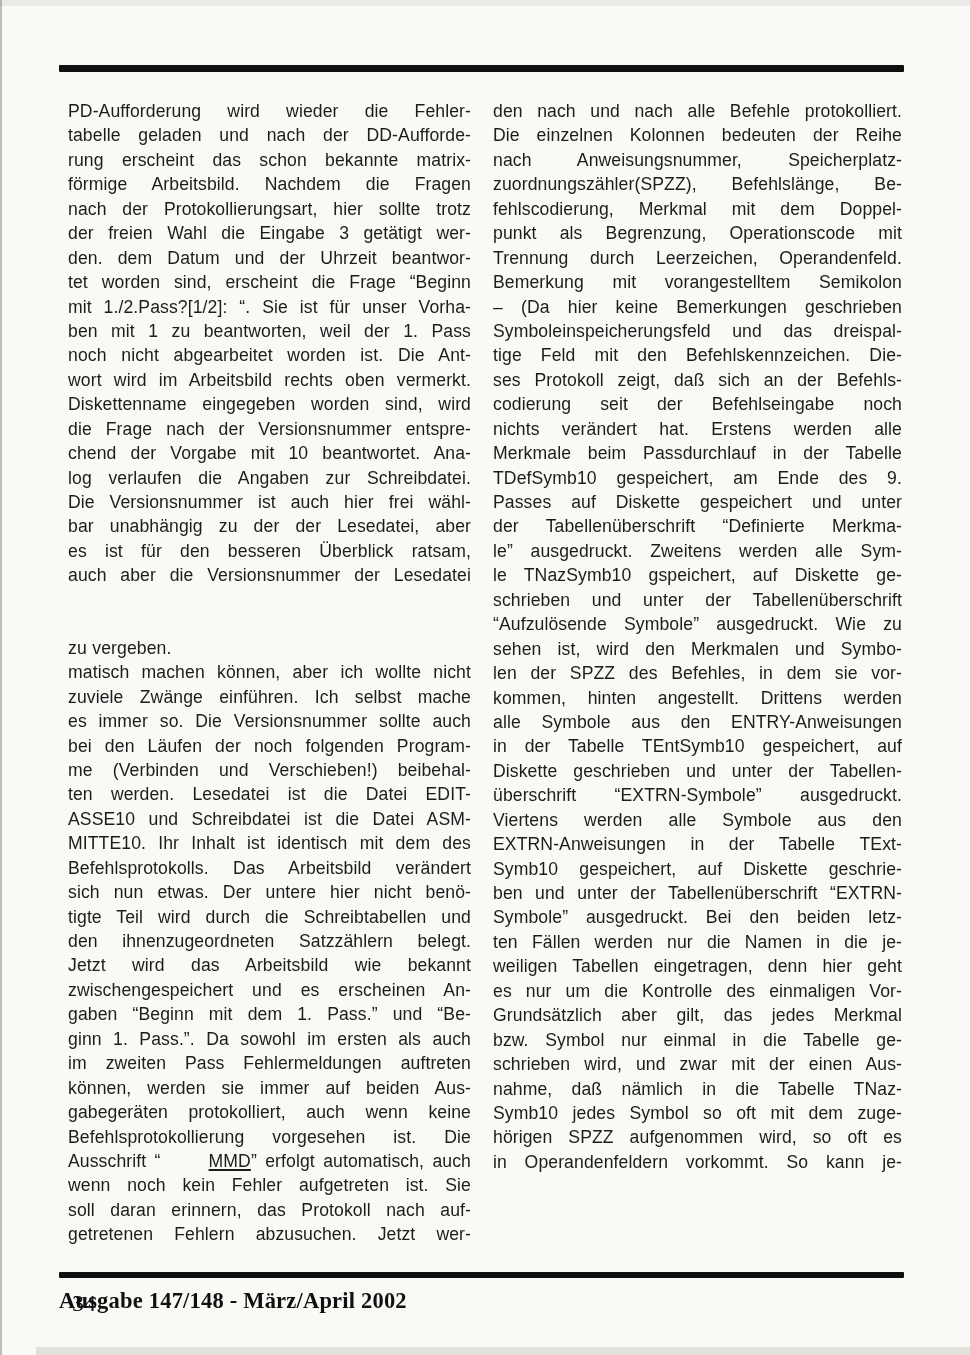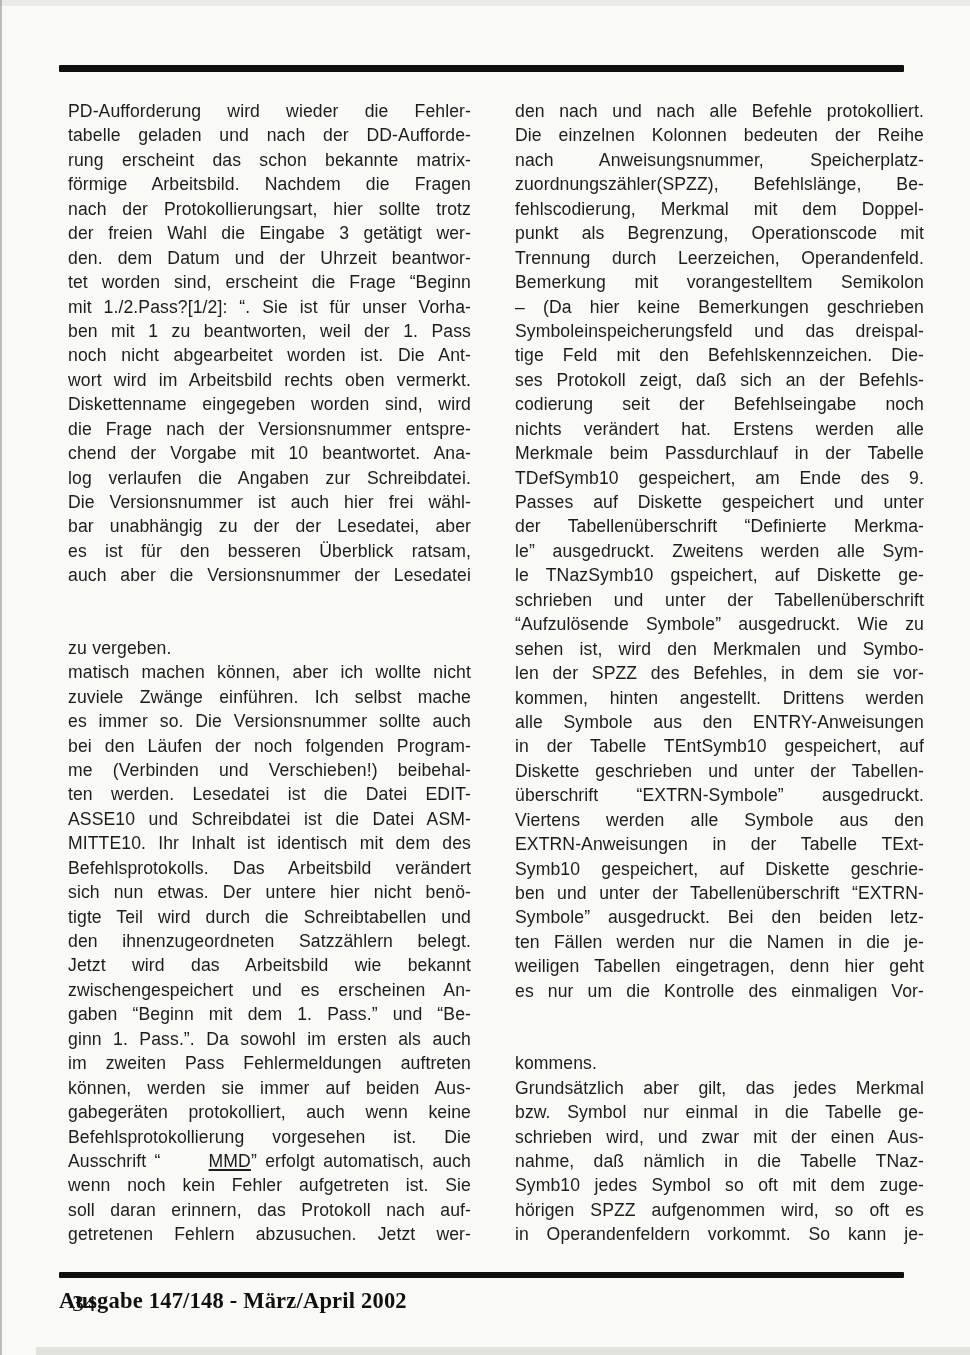--- a/index.html
+++ b/index.html
@@ -20,21 +20,21 @@
   .edge-left   { position:absolute; top:0; left:0; width:2px; height:100%; background:#8a8a86; opacity:.55; }
   .edge-bottom { position:absolute; bottom:0; left:36px; right:0; height:8px; background:#e2e2dd; }
 
   .rule { position:absolute; left:59px; width:845px; background:#0f0f0f; border-radius:1px; }
   .rule-top    { top:65px;  height:7px; }
   .rule-bottom { top:1272px; height:6px; }
 
   .columns {
     position:absolute; top:99px; left:68px;
     width:838px;
-    display:flex; gap:44px;
+    display:flex; gap:22px;
   }
   .col { flex:none; }
   .col-left  { width:403px; }
   .col-right { width:409px; }
 
   .line {
     font-size:17.6px;
     line-height:24.45px;
     height:24.45px;
     overflow:hidden;
@@ -150,21 +150,20 @@
         <div class="line">Diskette geschrieben und unter der Tabellen-</div>
         <div class="line">überschrift “EXTRN-Symbole” ausgedruckt.</div>
         <div class="line">Viertens werden alle Symbole aus den</div>
         <div class="line">EXTRN-Anweisungen in der Tabelle TExt-</div>
         <div class="line">Symb10 gespeichert, auf Diskette geschrie-</div>
         <div class="line">ben und unter der Tabellenüberschrift “EXTRN-</div>
         <div class="line">Symbole” ausgedruckt. Bei den beiden letz-</div>
         <div class="line">ten Fällen werden nur die Namen in die je-</div>
         <div class="line">weiligen Tabellen eingetragen, denn hier geht</div>
         <div class="line">es nur um die Kontrolle des einmaligen Vor-</div>
-        <div class="line flush">kommens.</div>
         <div class="line">Grundsätzlich aber gilt, das jedes Merkmal</div>
         <div class="line">bzw. Symbol nur einmal in die Tabelle ge-</div>
         <div class="line">schrieben wird, und zwar mit der einen Aus-</div>
         <div class="line">nahme, daß nämlich in die Tabelle TNaz-</div>
         <div class="line">Symb10 jedes Symbol so oft mit dem zuge-</div>
         <div class="line">hörigen SPZZ aufgenommen wird, so oft es</div>
         <div class="line">in Operandenfeldern vorkommt. So kann je-</div>
       </div>
   </div>
 

